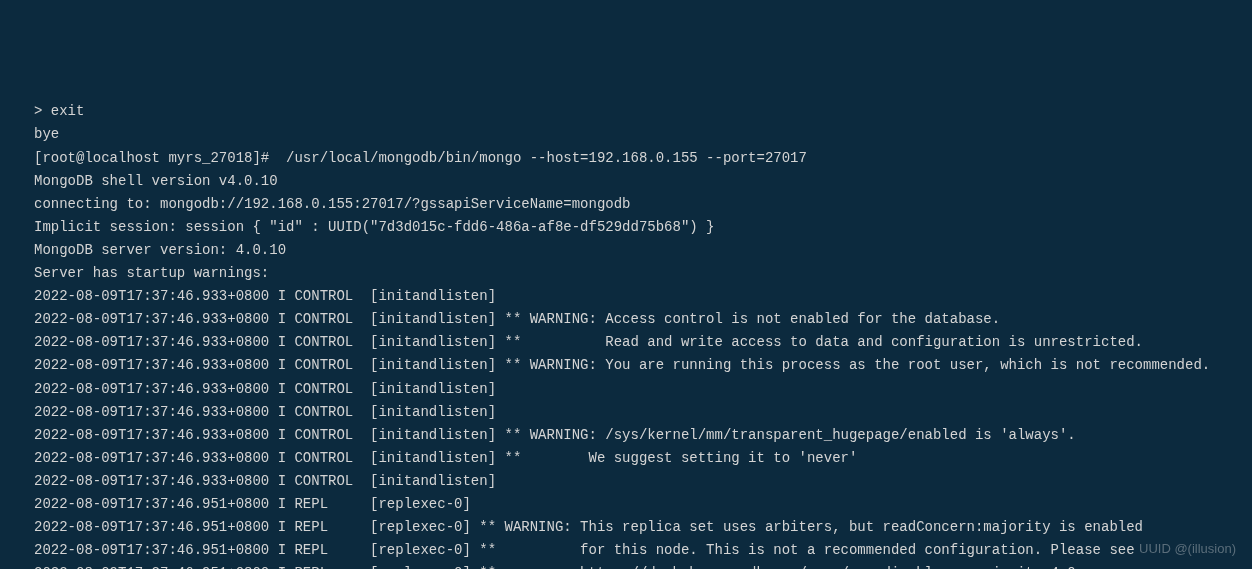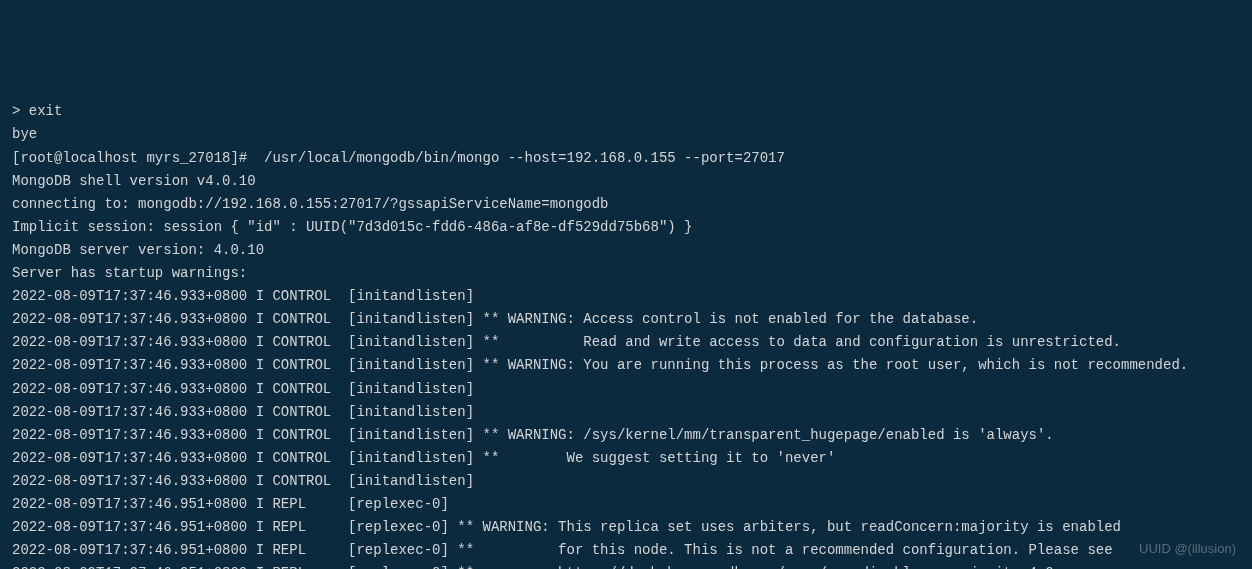--- a/index.html
+++ b/index.html
@@ -15,20 +15,21 @@
       line-height: 1.65;
       padding: 8px 12px;
       width: 1252px;
       height: 569px;
       white-space: pre;
       overflow: hidden;
       position: relative;
     }
     .terminal-line {
       color: #d4d4d4;
+      margin-left: 22px;
     }
     .watermark {
       position: absolute;
       bottom: 10px;
       right: 16px;
       color: #5a6d7a;
       font-size: 13px;
       font-family: Arial, sans-serif;
     }
   </style>

